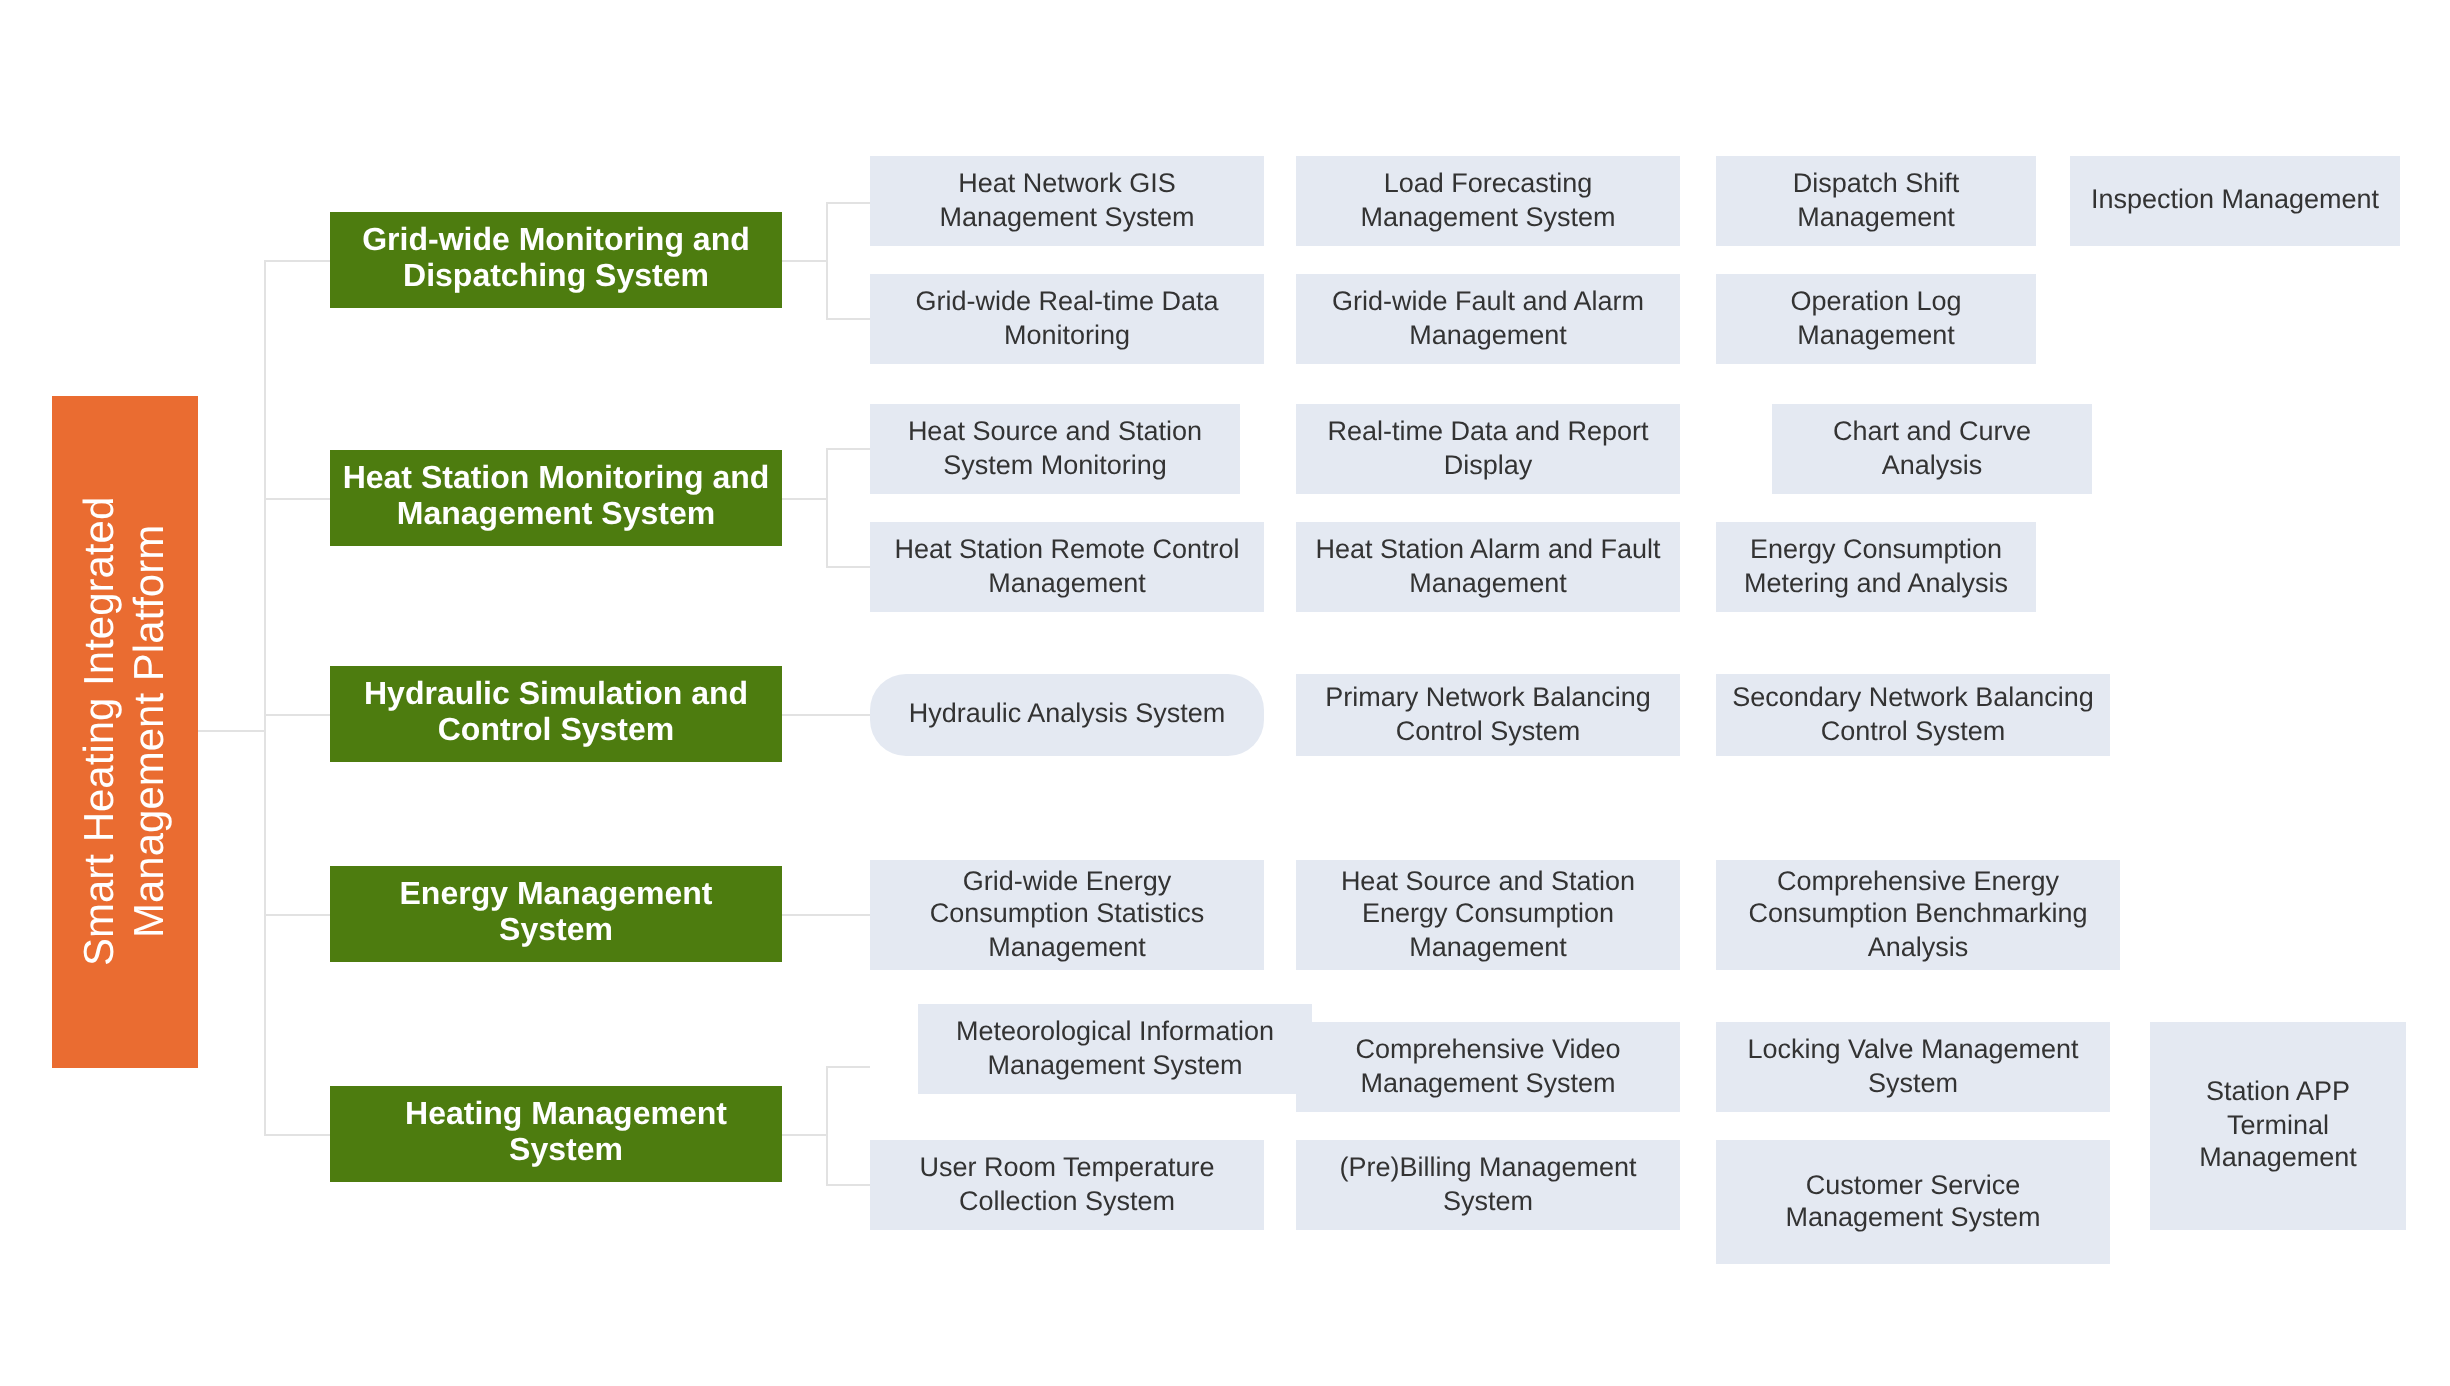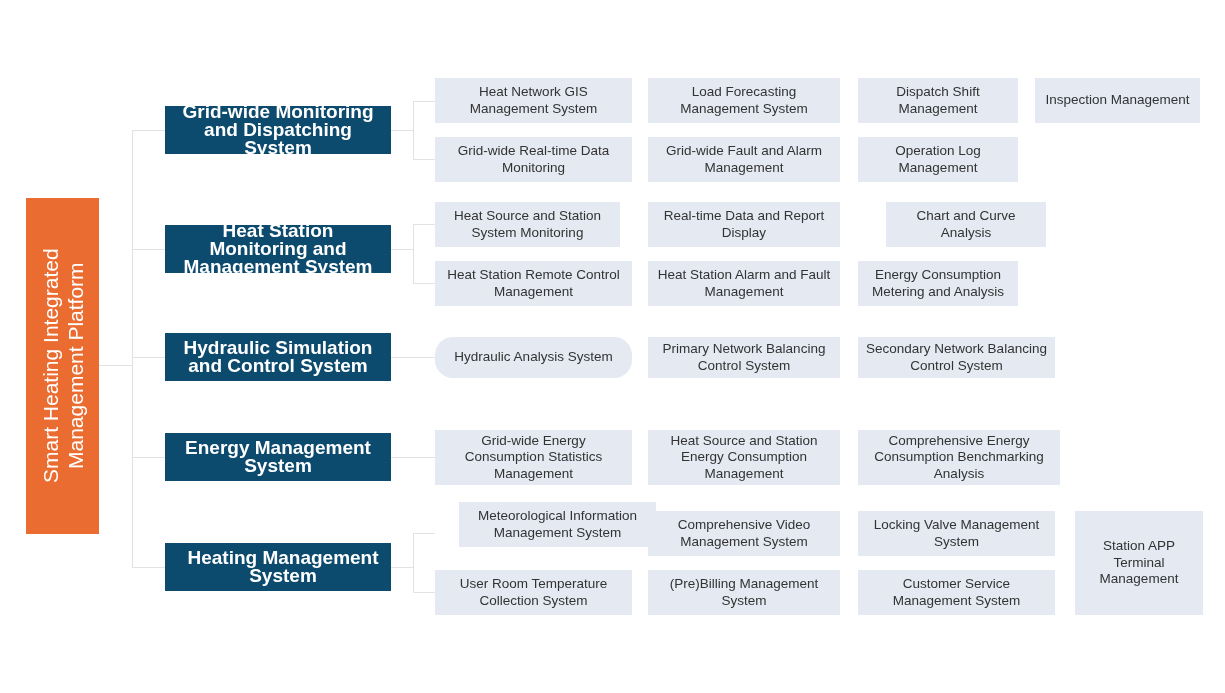--- a/index.html
+++ b/index.html
@@ -27,25 +27,25 @@
     line-height:25px;
     font-weight:400;
     writing-mode:vertical-rl;
     transform:rotate(180deg);
     letter-spacing:0px;
   }
 
   
   .l1{
     position:absolute;
-    background:#0c4a6e;
+    background:#4d7c0f;
     color:#ffffff;
     display:flex;align-items:center;justify-content:center;
     text-align:center;
-    font-size:19px;
+    font-size:16px;
     line-height:18px;
     font-weight:bold;
     padding:0 6px;
     box-sizing:border-box;
   }
 
   
   .l2{
     position:absolute;
     background:#e4e9f2;
@@ -130,15 +130,15 @@
   <div class="l2" style="left:648px;top:430px;width:192px;height:55px;">Heat Source and Station Energy Consumption Management</div>
   <div class="l2" style="left:858px;top:430px;width:202px;height:55px;">Comprehensive Energy Consumption Benchmarking Analysis</div>
 
   <div class="l2" style="left:435px;top:502px;width:197px;height:45px;margin-left:24px;">Meteorological Information Management System</div>
   <div class="l2" style="left:648px;top:511px;width:192px;height:45px;">Comprehensive Video Management System</div>
   <div class="l2" style="left:858px;top:511px;width:197px;height:45px;">Locking Valve Management System</div>
   <div class="l2" style="left:1075px;top:511px;width:128px;height:104px;">Station APP Terminal Management</div>
 
   <div class="l2" style="left:435px;top:570px;width:197px;height:45px;">User Room Temperature Collection System</div>
   <div class="l2" style="left:648px;top:570px;width:192px;height:45px;">(Pre)Billing Management System</div>
-  <div class="l2" style="left:858px;top:570px;width:197px;height:45px;">Customer Service Management System</div>
+  <div class="l2" style="left:858px;top:570px;width:197px;height:62px;">Customer Service Management System</div>
 
 </div>
 
 </body></html>

